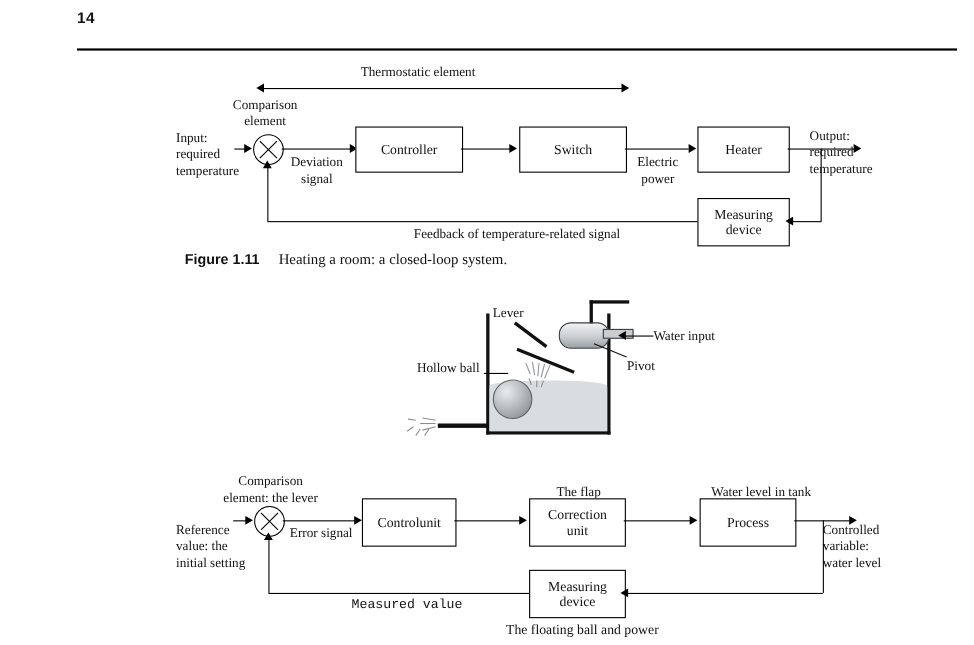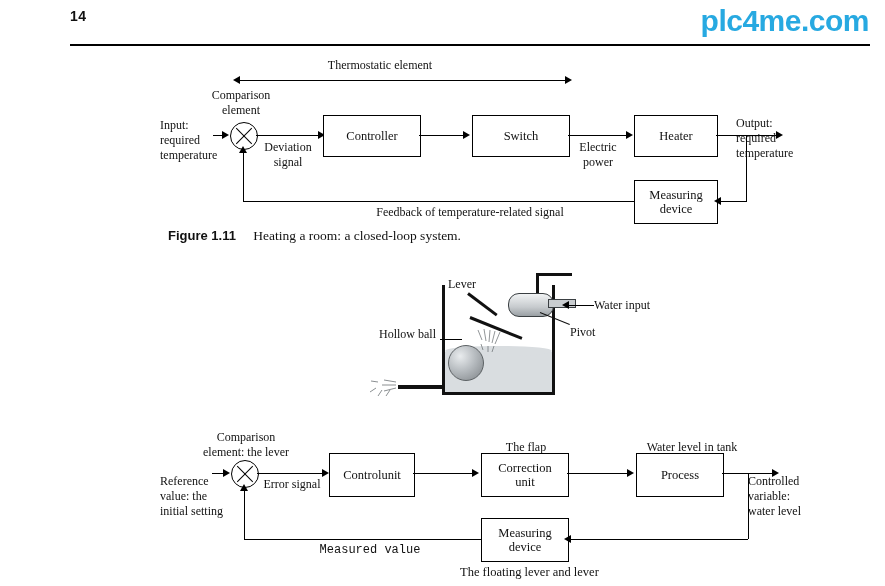--- a/index.html
+++ b/index.html
@@ -48,21 +48,20 @@
   .ball{position:absolute;width:34px;height:34px;border-radius:50%;
         background:radial-gradient(circle at 33% 30%, #e9ecee 0%, #b7bcc0 45%, #7d8286 100%);
         border:1px solid #5c6164;}
 </style>
 </head>
 <body>
 
 <div class="page">
 
   <div class="page-num">14</div>
-  <div class="watermark">plc4me.com</div>
   <div class="hdr-rule"></div>
 
   <div>
 
     <div class="lbl" style="left:280px;top:58px;width:200px;">Thermostatic element</div>
     <div class="hline" style="left:240px;top:80px;width:330px;"></div>
     <div class="ar-l" style="left:233px;top:76px;"></div>
     <div class="ar-r" style="left:565px;top:76px;"></div>
 
     <div class="lbl" style="left:188px;top:88px;width:106px;">
@@ -247,16 +246,16 @@
     </div>
 
     <div class="vline" style="left:748px;top:473px;height:66px;"></div>
     <div class="hline" style="left:567px;top:539px;width:181px;"></div>
     <div class="ar-l" style="left:564px;top:535px;"></div>
     <div class="hline" style="left:244px;top:539px;width:237px;"></div>
     <div class="vline" style="left:244px;top:486px;height:53px;"></div>
     <div class="ar-u" style="left:240px;top:484px;"></div>
     <div class="lbl" style="left:310px;top:543px;width:120px;font-family:Liberation Mono, monospace;">Measured value</div>
 
-    <div class="caption-italic" style="left:460px;top:565px;">The floating lever and lever</div>
+    <div class="caption-italic" style="left:460px;top:565px;">The floating ball and power</div>
   </div>
 
 </div>
 
 </body></html>

